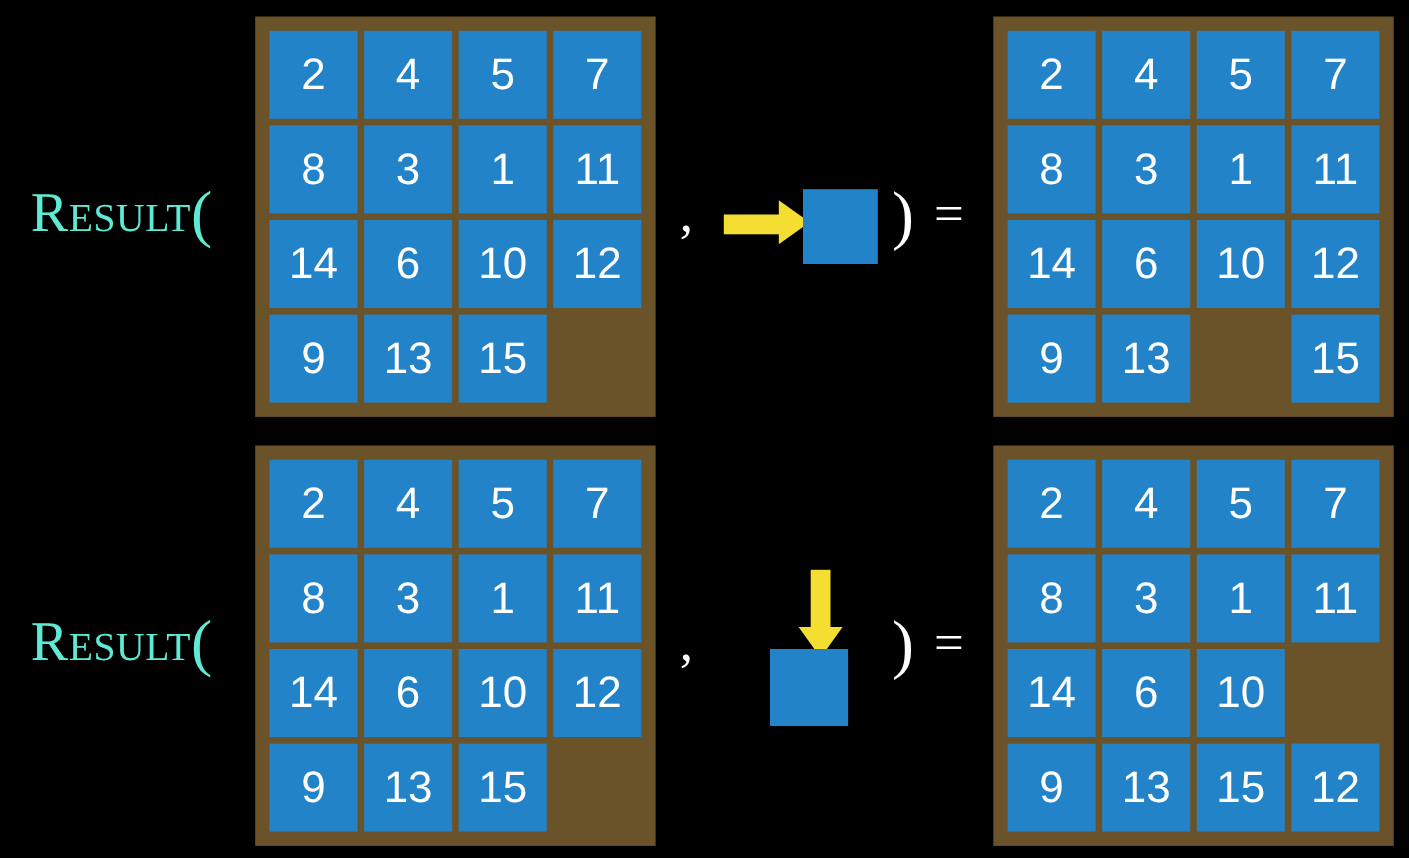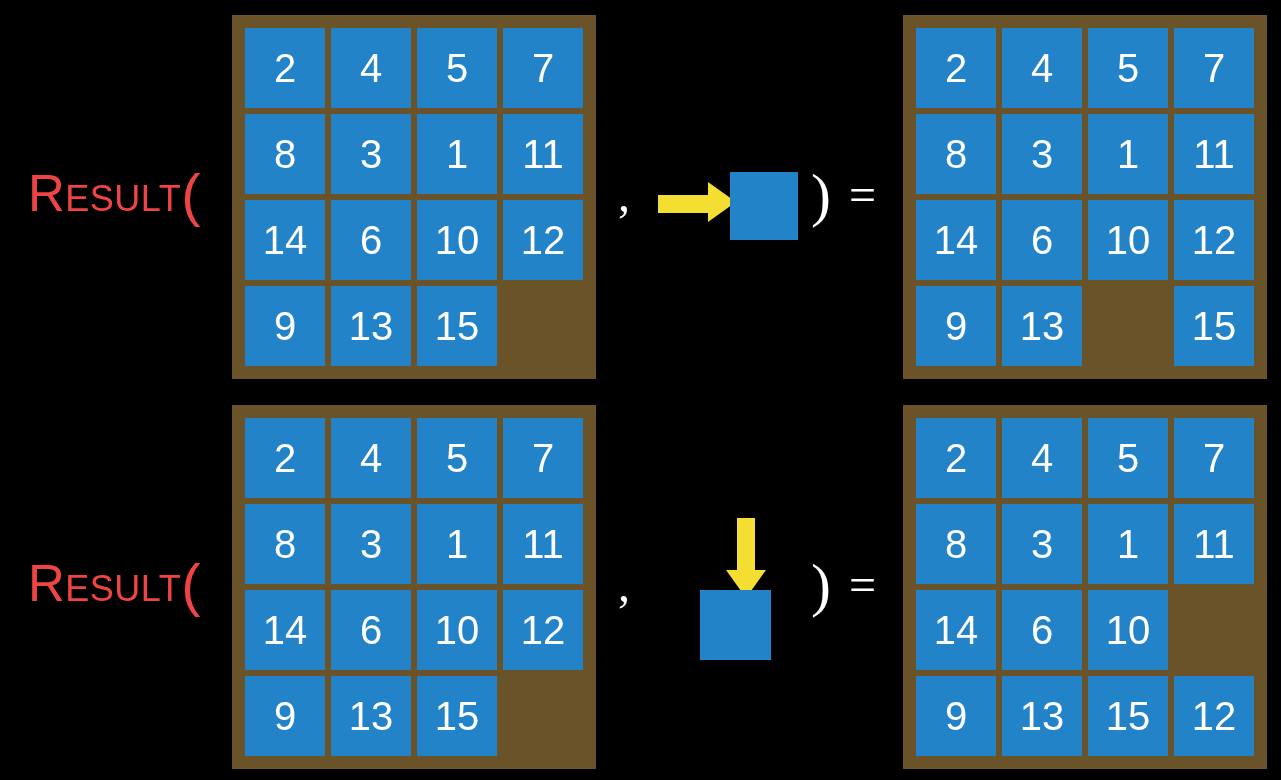--- a/index.html
+++ b/index.html
@@ -29,22 +29,22 @@
   }
   .row-top  { top: 0px; }
   .row-bot  { top: 390px; }
 
   
   .result-label {
     position: absolute;
     left: 28px;
     top: 50%;
     transform: translateY(-50%);
-    color: #ef4444;
-    font-family: Liberation Sans, sans-serif;
+    color: #5eead4;
+    font-family: Liberation Serif, serif;
     font-size: 51px;
     line-height: 1;
     white-space: nowrap;
     font-variant: small-caps;
     letter-spacing: 0.5px;
   }
   .result-label .paren {
     font-variant: normal;
     font-size: 58px;
     vertical-align: -4px;

